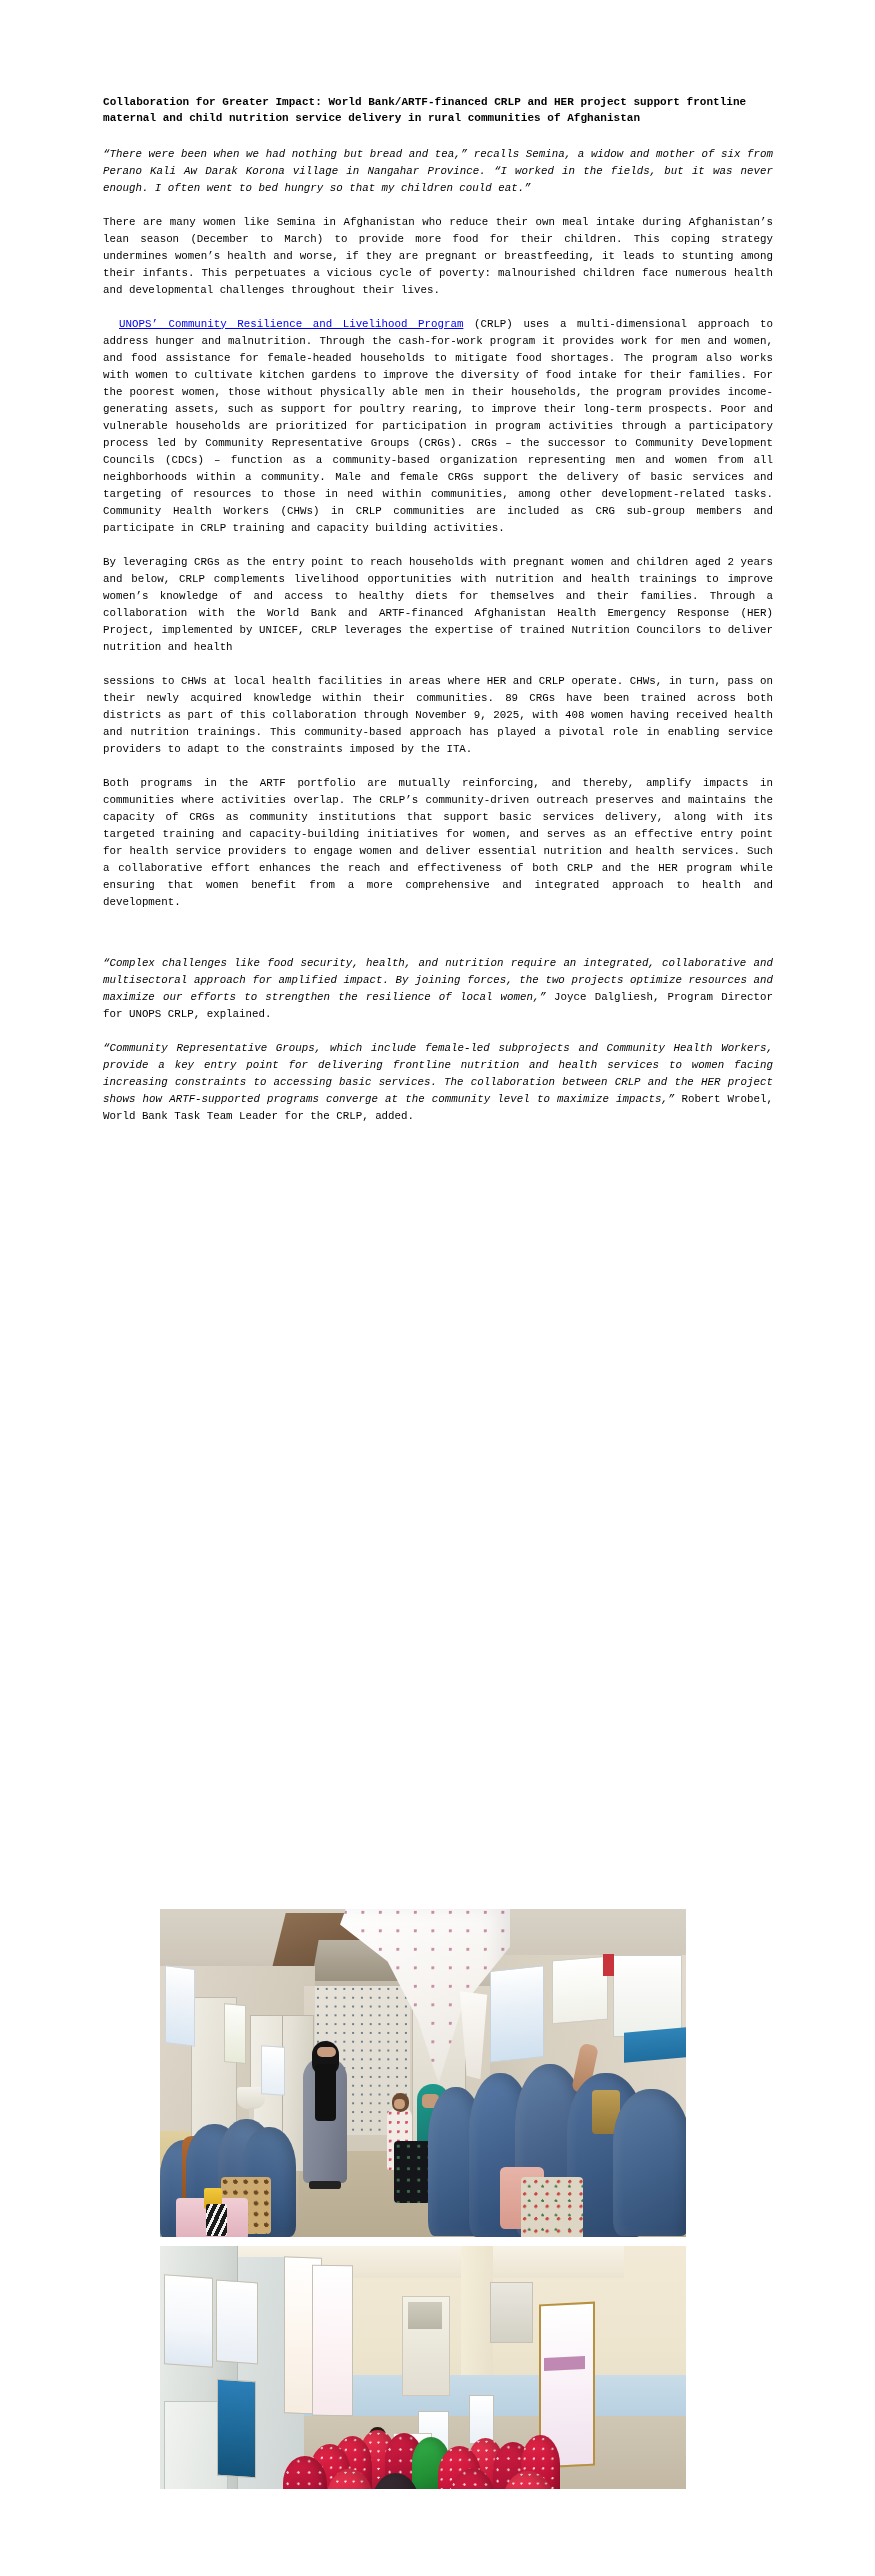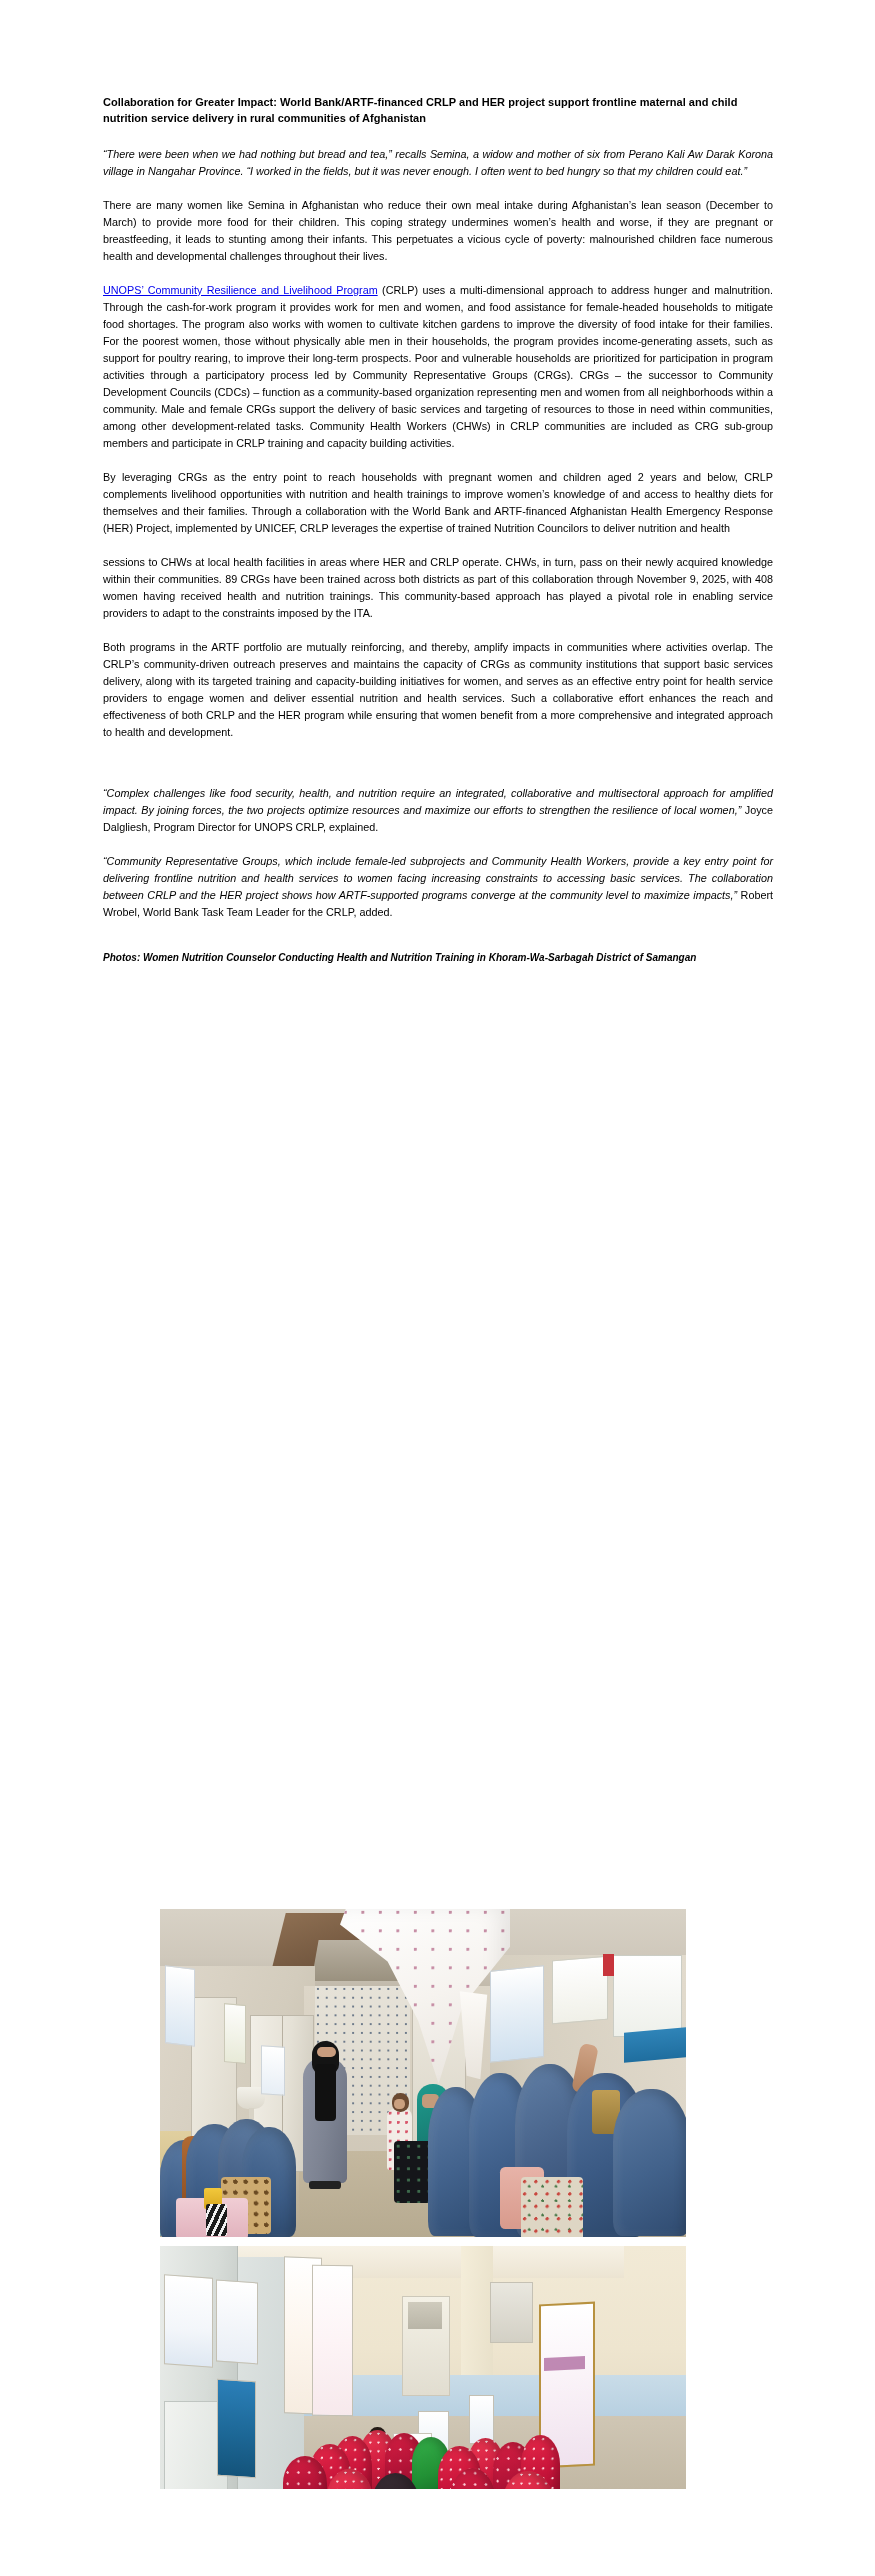--- a/index.html
+++ b/index.html
@@ -14,20 +14,21 @@
     font-family: "Liberation Sans", sans-serif;
     color: #000000;
     overflow: hidden;
   }
   .page {
     position: absolute;
     left: 0; top: 0;
     width: 876px;
     height: 2217px;
     background: #ffffff;
+    font-family: Liberation Mono, monospace;
   }
   .content {
     position: absolute;
     left: 103px;
     top: 95px;
     width: 670px;
   }
   h1.doc-title {
     font-size: 11px;
     line-height: 15.5px;
@@ -56,20 +57,21 @@
     font-weight: bold;
     font-size: 10px;
     line-height: 14.4px;
     margin: 0;
     text-align: left;
   }
   .gap-lg { height: 13.4px; }
   .gap-xl { height: 27px; }
   .link-underline {
     text-decoration: underline;
+    margin-left: 16px;
   }
   .attrib {
     font-style: normal;
   }
 
   
   .photos {
     position: absolute;
     left: 120px;
     top: 1901px;
@@ -514,21 +516,20 @@
     <p class="para">Both programs in the ARTF portfolio are mutually reinforcing, and thereby, amplify impacts in communities where activities overlap. The CRLP’s community-driven outreach preserves and maintains the capacity of CRGs as community institutions that support basic services delivery, along with its targeted training and capacity-building initiatives for women, and serves as an effective entry point for health service providers to engage women and deliver essential nutrition and health services. Such a collaborative effort enhances the reach and effectiveness of both CRLP and the HER program while ensuring that women benefit from a more comprehensive and integrated approach to health and development.</p>
 
     <div class="gap-xl"></div>
 
     <p class="quote"><span>“Complex challenges like food security, health, and nutrition require an integrated, collaborative and multisectoral approach for amplified impact. By joining forces, the two projects optimize resources and maximize our efforts to strengthen the resilience of local women,”</span><span class="attrib"> Joyce Dalgliesh, Program Director for UNOPS CRLP, explained.</span></p>
 
     <p class="quote"><span>“Community Representative Groups, which include female-led subprojects and Community Health Workers, provide a key entry point for delivering frontline nutrition and health services to women facing increasing constraints to accessing basic services. The collaboration between CRLP and the HER project shows how ARTF-supported programs converge at the community level to maximize impacts,”</span><span class="attrib"> Robert Wrobel, World Bank Task Team Leader for the CRLP, added.</span></p>
 
     <div class="gap-lg"></div>
 
-    <p class="caption">Photos: Women Nutrition Counselor Conducting Health and Nutrition Training in Khoram-Wa-Sarbagah District of Samangan</p>
 
   </div>
 
   <div class="photos">
 
     <figure class="photo photo-1">
       <div class="ph p1-ceiling"></div>
       <div class="ph p1-ceil-beam"></div>
       <div class="ph p1-ceil-panel"></div>
       <div class="ph p1-wall-left"></div>

